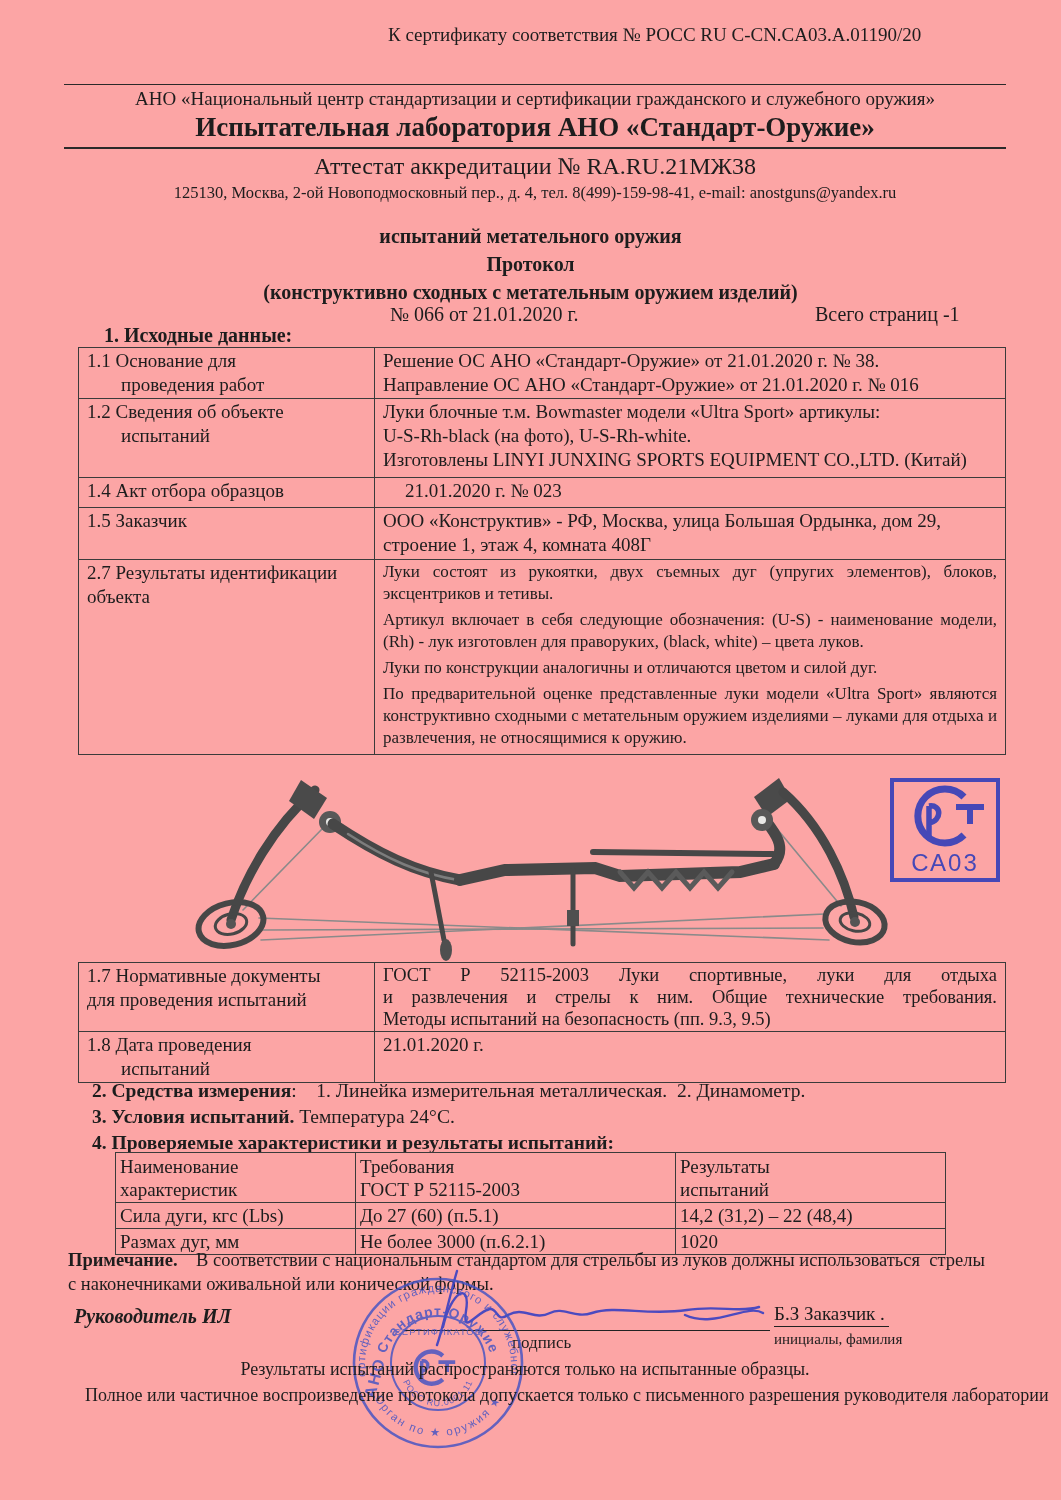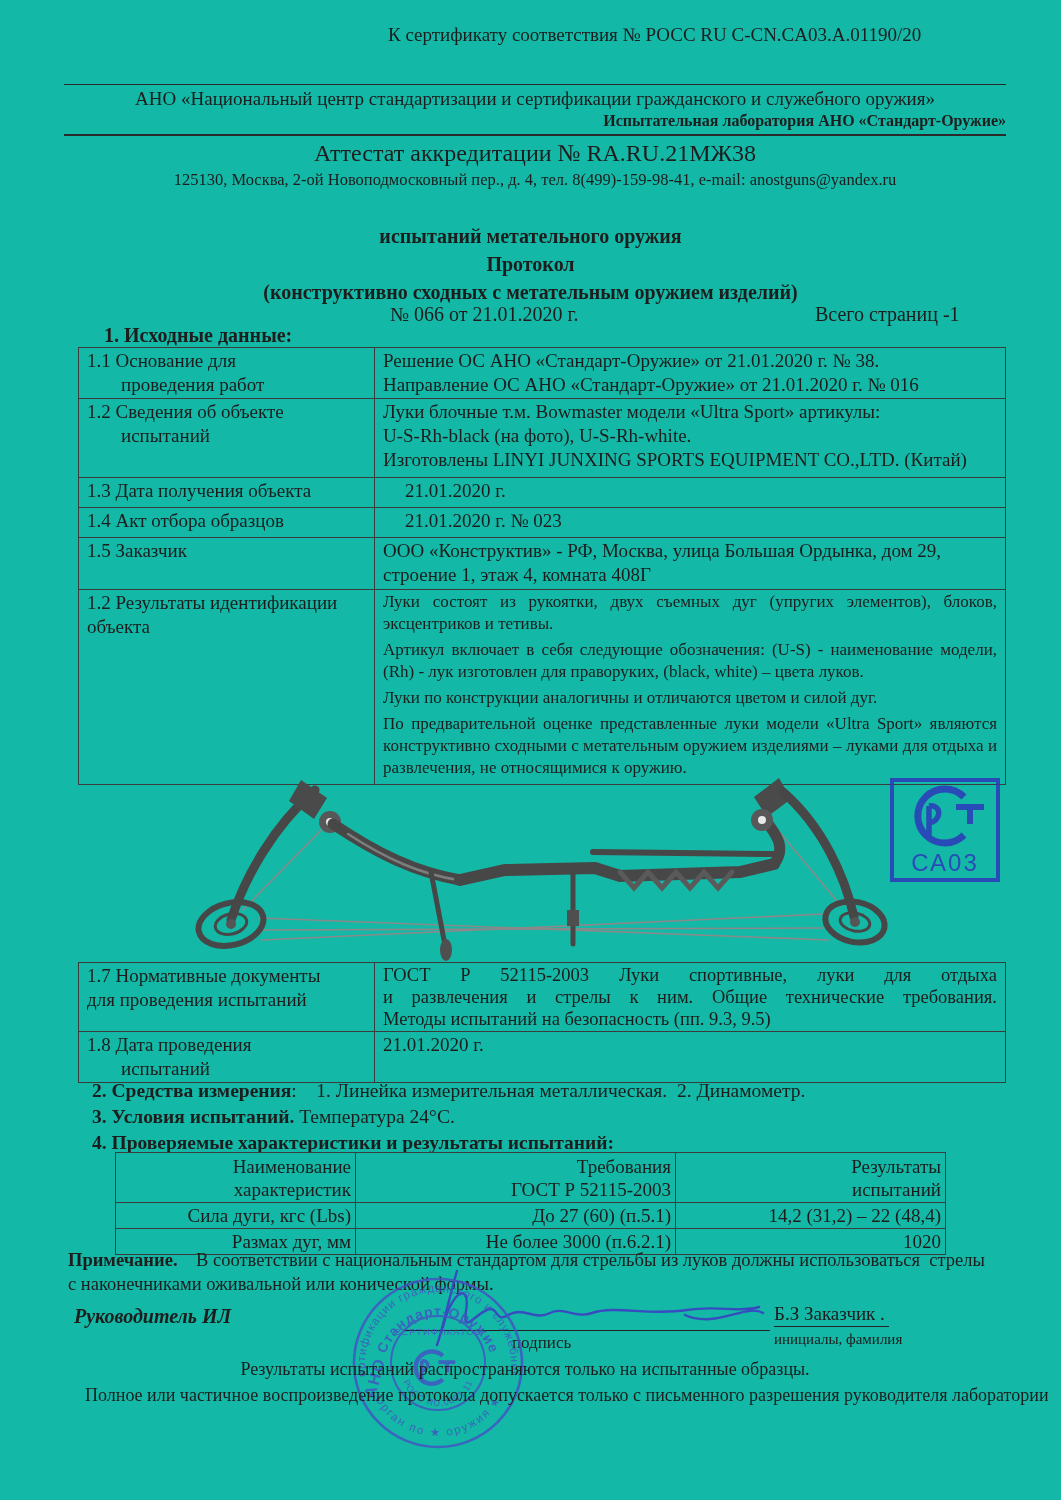--- a/index.html
+++ b/index.html
@@ -1,33 +1,33 @@
 <!DOCTYPE html>
 <html><head>
 <meta charset="utf-8">
 <style>
   * { margin:0; padding:0; box-sizing:border-box; }
   html,body { background:#e8e8e6; }
   .page{
     position:relative; width:1061px; height:1500px; margin:0 auto;
-    background:#14b8a6; color:#1d1d1d;
+    background:#fca5a5; color:#1d1d1d;
     font-family:"Liberation Serif","DejaVu Serif",serif;
     overflow:hidden;
   }
   .abs{ position:absolute; }
   .b{ font-weight:bold; }
   .i{ font-style:italic; }
   .nw{ white-space:pre; }
 
   .cert-line{ top:24px; left:388px; font-size:19px; }
 
   .org-block{ top:84px; left:64px; width:942px; }
   .rule{ border-top:1.6px solid #2a2a2a; }
   .org-name{ font-size:19px; text-align:center; padding-top:3px; }
-  .lab-name{ font-size:16px; text-align:right; padding:2px 0 4px 0; }
+  .lab-name{ font-size:27px; text-align:center; padding:2px 0 4px 0; }
   .rule2{ border-top:2.4px solid #2a2a2a; }
   .accred{ font-size:24px; text-align:center; padding-top:4px; }
   .address{ font-size:16.5px; text-align:center; padding-top:3px; }
 
   .title-block{ top:222px; left:0; width:1061px; text-align:center; }
   .title-block div{ font-size:20px; line-height:28px; }
   .num-row{ top:303px; left:0; width:1061px; font-size:20px; }
   .num-main{ position:absolute; left:390px; top:0; }
   .num-pages{ position:absolute; left:815px; top:0; }
 
@@ -42,21 +42,21 @@
   .vline{ white-space:nowrap; }
   .vind{ padding-left:22px; }
   .p16 p{ font-size:17px; line-height:22px; margin-bottom:4px; text-align:justify; }
   .just{ text-align:justify; text-align-last:justify; }
   .t2 .v17{ font-size:18.5px; line-height:22px; }
 
   .sec-lines{ left:92px; width:920px; font-size:19.5px; }
   .s2{ top:1080px; } .s3{ top:1106px; } .s4{ top:1132px; }
 
   .rt{ top:1152px; left:115px; width:830px; }
-  .rt td{ border:1.6px solid #3b3b3b; text-align:right; font-size:19px; line-height:23px; padding:1px 4px; vertical-align:middle;margin-top:12px; }
+  .rt td{ border:1.6px solid #3b3b3b; text-align:left; font-size:19px; line-height:23px; padding:1px 4px; vertical-align:middle;margin-top:12px; }
   .rt .c1{ width:240px; } .rt .c2{ width:320px; } .rt .c3{ width:270px; }
 
   .note{ top:1248px; left:68px; width:930px; font-size:18.5px; line-height:24px; }
 
   .sig-role{ top:1305px; left:74px; font-size:20px; }
   .sig-line{ top:1330px; left:404px; width:366px; border-top:1.6px solid #222; }
   .sig-cap{ top:1333px; left:512px; font-size:17px; }
   .sig-name{ top:1303px; left:774px; font-size:19px; border-bottom:1.4px solid #222; padding:0 4px 1px 0; }
   .sig-name-cap{ top:1331px; left:774px; font-size:15px; }
 
@@ -114,46 +114,38 @@
         <div class="lbl2">испытаний</div>
       </td>
       <td>
         <div class="vline">Луки блочные т.м. Bowmaster модели «Ultra Sport» артикулы:</div>
         <div class="vline">U-S-Rh-black (на фото),  U-S-Rh-white.</div>
         <div class="vline">Изготовлены LINYI JUNXING SPORTS EQUIPMENT CO.,LTD. (Китай)</div>
       </td>
     </tr>
     <tr style="height:30px;">
       <td>
-            <div>1.3 Дата получения объекта</div>
-          </td>
-      <td>
-            <div class="vline vind">21.01.2020 г.</div>
-          </td>
-    </tr>
-    <tr style="height:30px;">
-      <td>
             <div>1.4 Акт отбора образцов</div>
           </td>
       <td>
             <div class="vline vind">21.01.2020 г. № 023</div>
           </td>
     </tr>
     <tr style="height:52px;">
       <td>
             <div>1.5 Заказчик</div>
           </td>
       <td>
         <div class="vline">ООО «Конструктив» - РФ, Москва, улица Большая Ордынка, дом 29,</div>
         <div class="vline">строение 1, этаж 4, комната 408Г</div>
       </td>
     </tr>
     <tr style="height:190px;">
       <td>
-        <div>1.2 Результаты идентификации</div>
+        <div>2.7 Результаты идентификации</div>
         <div>объекта</div>
       </td>
       <td class="p16">
         <p>Луки состоят из рукоятки, двух съемных дуг (упругих элементов), блоков, эксцентриков и тетивы.</p>
         <p>Артикул  включает  в  себя  следующие  обозначения:  (U-S)  -   наименование модели,  (Rh) - лук  изготовлен для праворуких, (black, white) – цвета луков.</p>
         <p>Луки по конструкции  аналогичны и отличаются цветом и силой дуг.</p>
         <p>По предварительной оценке представленные  луки   модели «Ultra Sport» являются  конструктивно сходными с метательным  оружием изделиями – луками для  отдыха и развлечения, не относящимися к оружию.</p>
       </td>
     </tr>
   </tbody>

